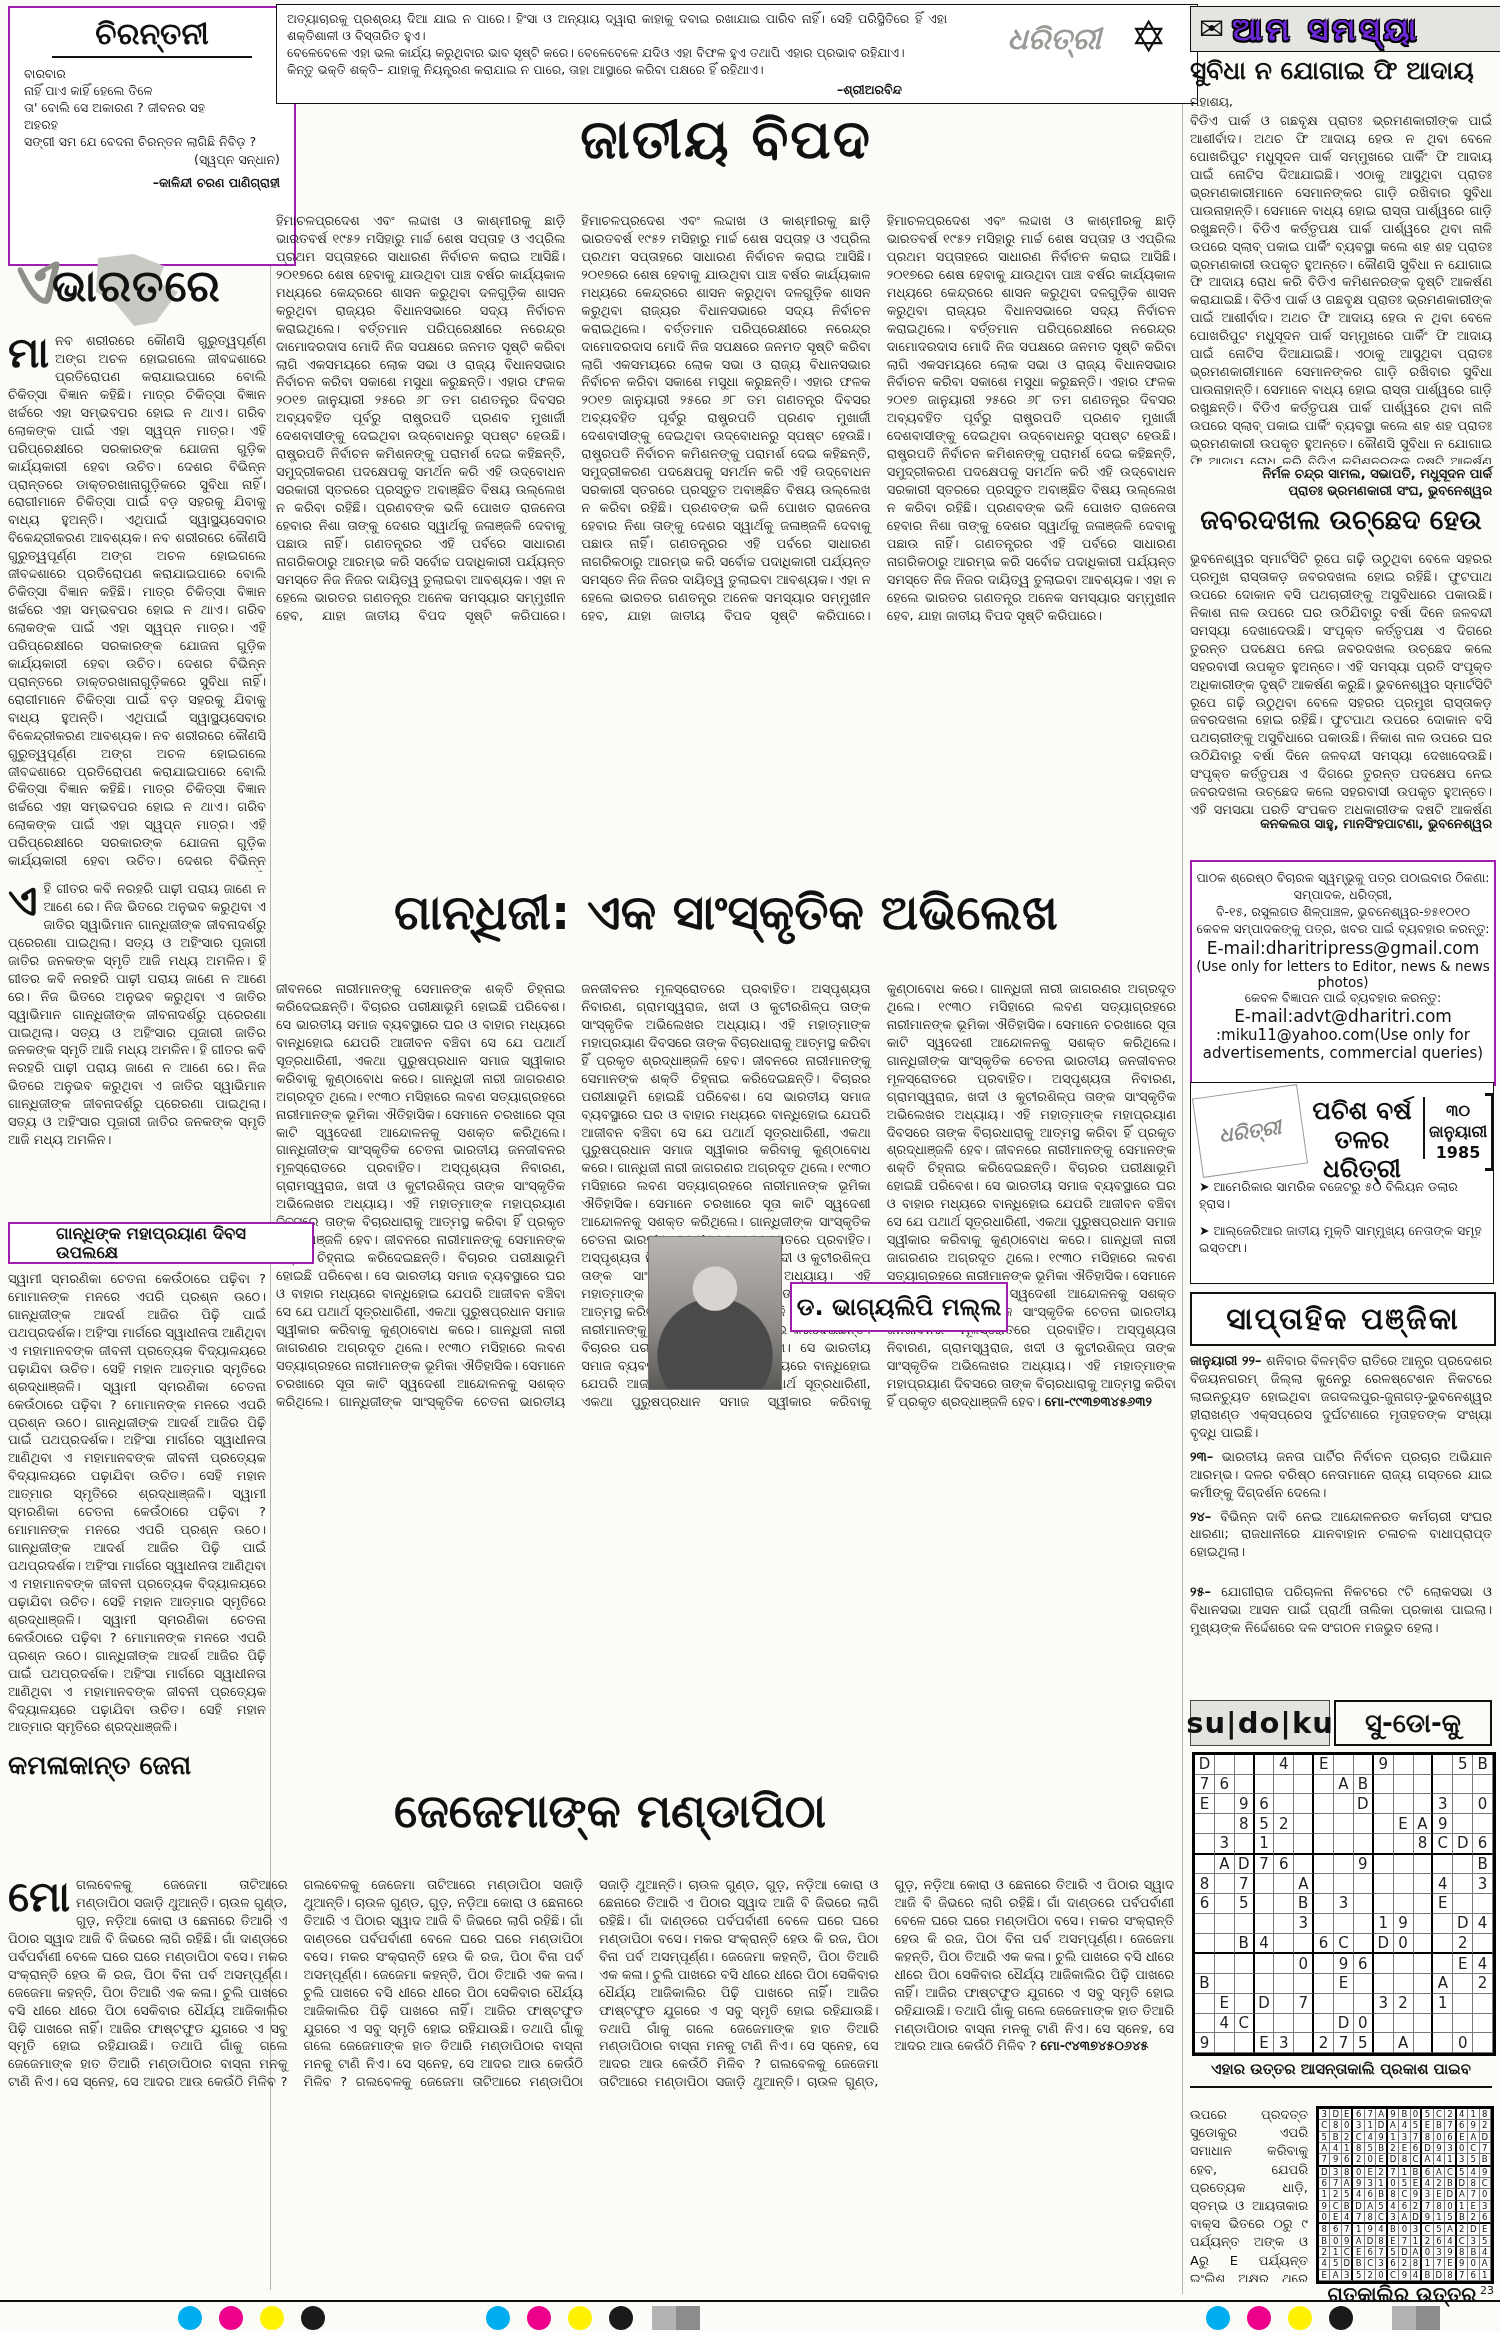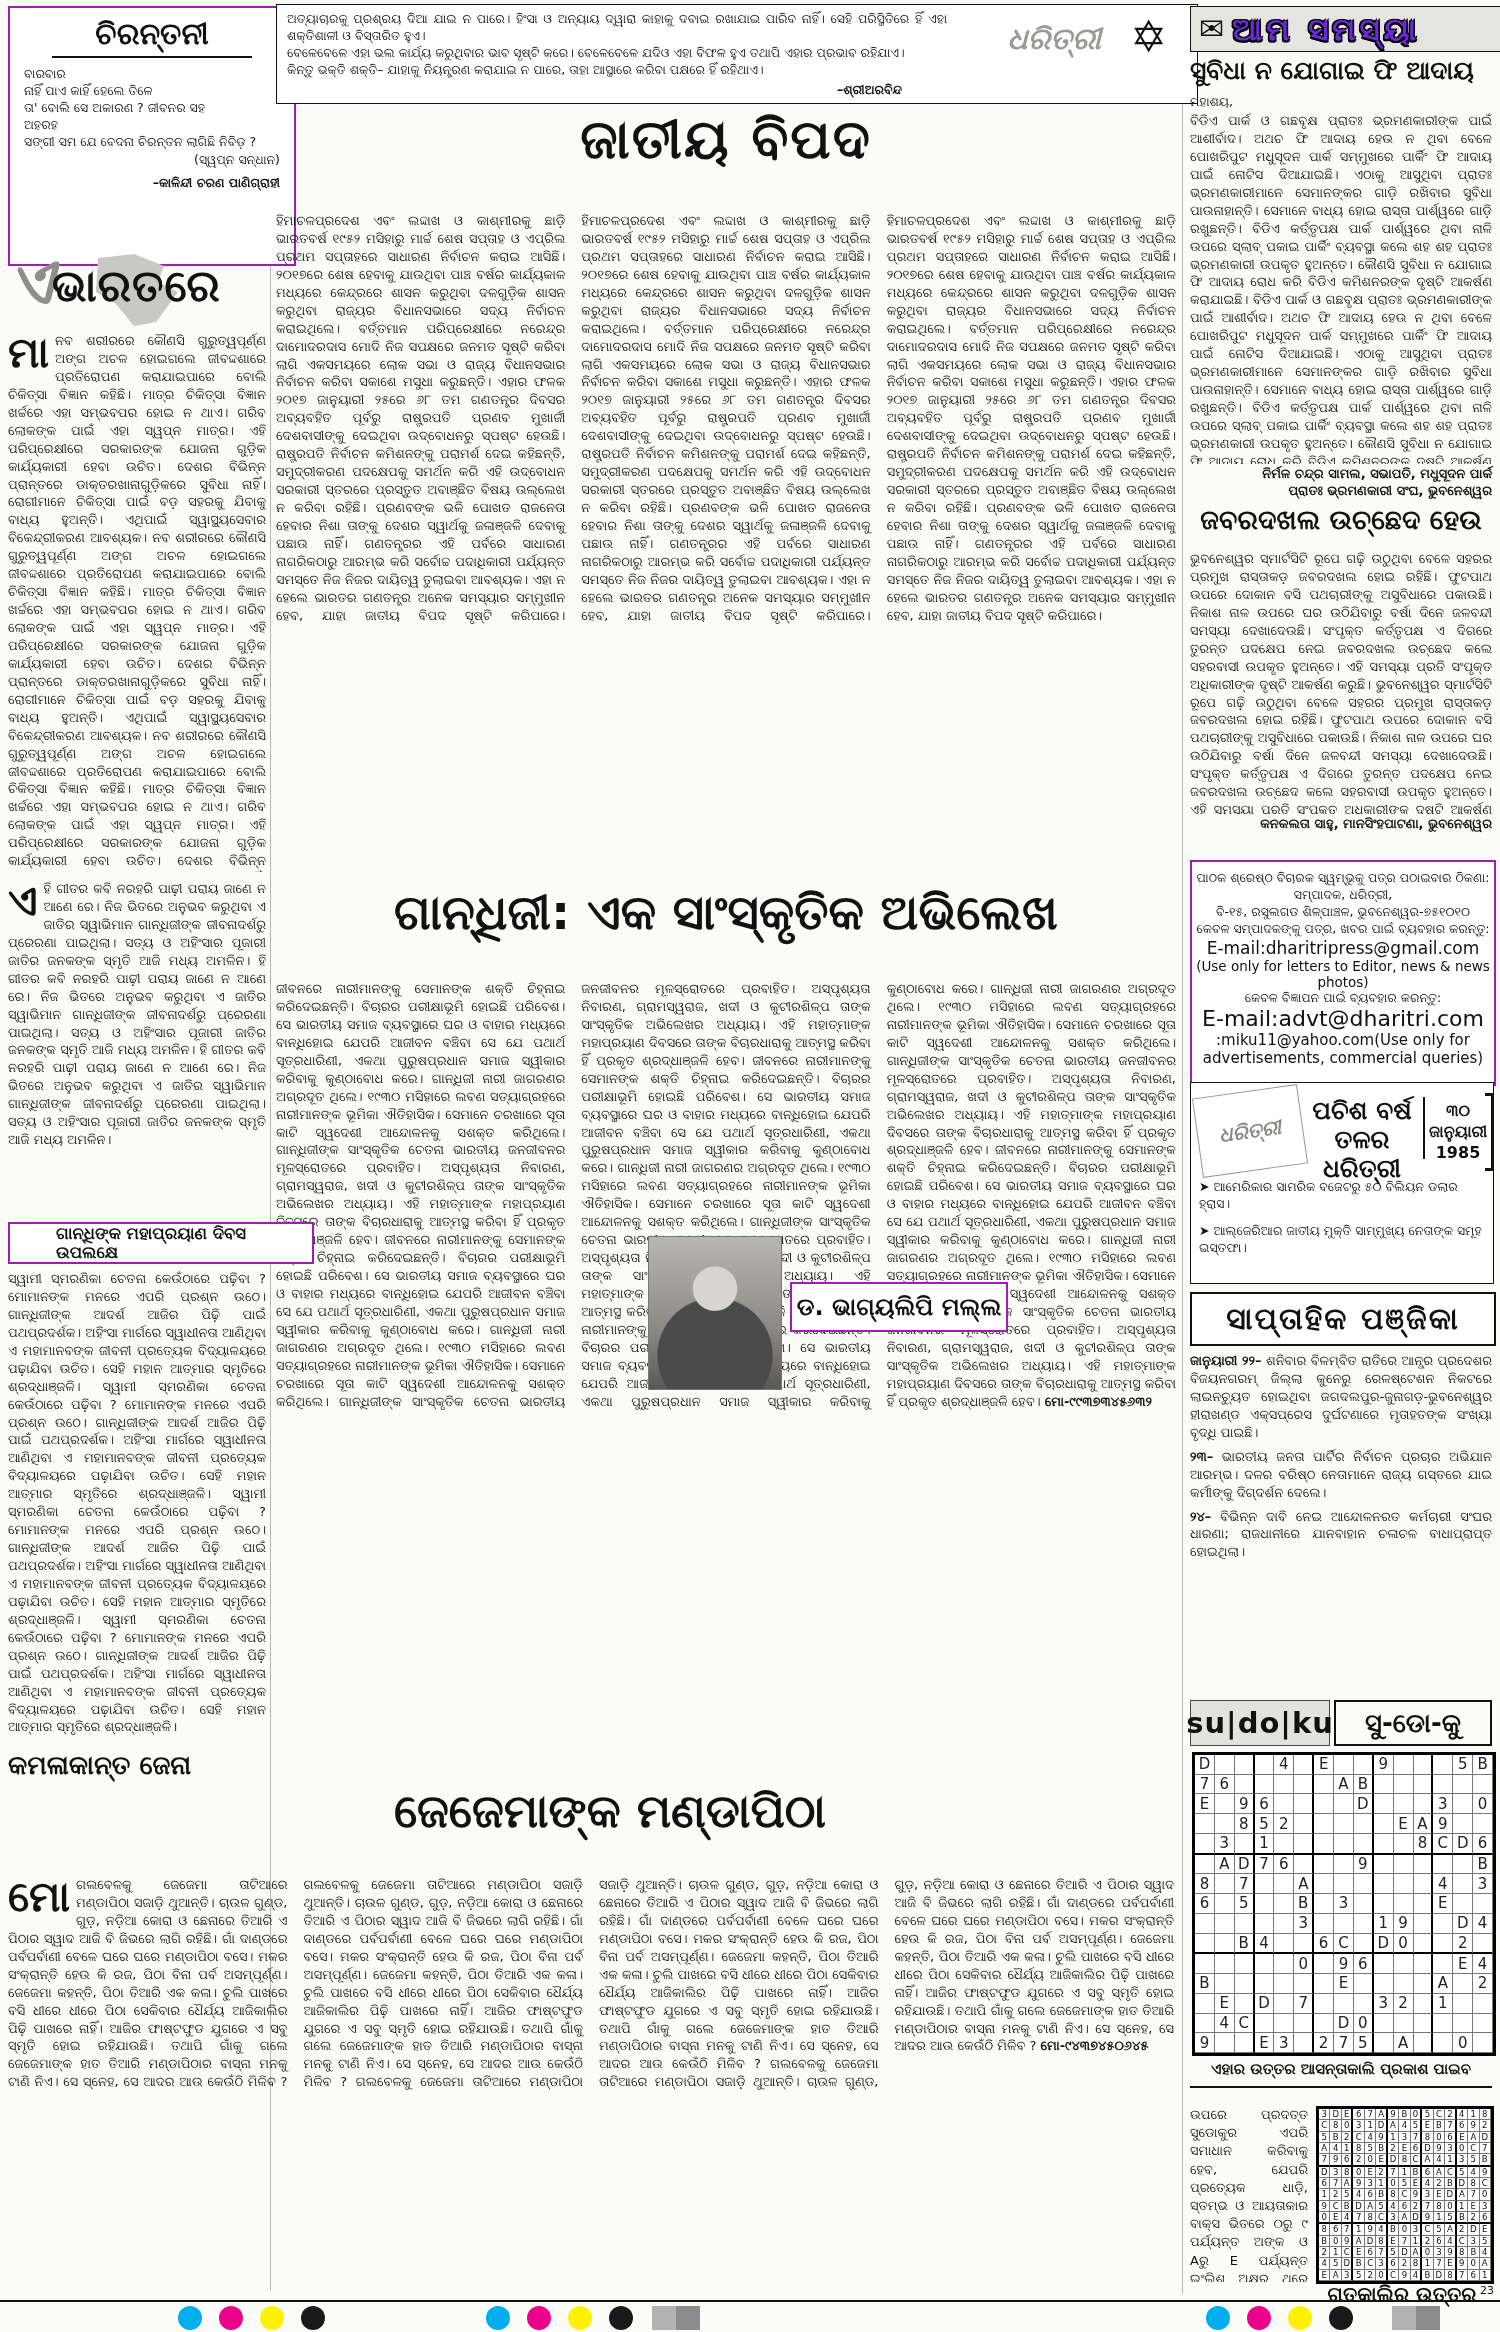--- a/index.html
+++ b/index.html
@@ -107,21 +107,21 @@
   <div class="abs sign" style="left:1190px;top:816px;width:302px;">କନକଲତା ସାହୁ, ମାନସିଂହପାଟଣା, ଭୁବନେଶ୍ୱର</div>
 
   <div class="abs boxed" style="left:1190px;top:860px;width:302px;height:214px;text-align:center;padding-top:8px;">
     <div class="small">ପାଠକ ଶ୍ରେଷ୍ଠ ବିଚାରକ ସ୍ୱମ୍ଭୁକୁ ପତ୍ର ପଠାଇବାର ଠିକଣା:</div>
     <div class="small">ସମ୍ପାଦକ, ଧରିତ୍ରୀ,</div>
     <div class="small">ବି-୧୫, ରସୁଲଗଡ ଶିଳ୍ପାଞ୍ଚଳ, ଭୁବନେଶ୍ୱର-୭୫୧୦୧୦</div>
     <div class="small">କେବଳ ସମ୍ପାଦକଙ୍କୁ ପତ୍ର, ଖବର ପାଇଁ ବ୍ୟବହାର କରନ୍ତୁ:</div>
     <div style="font-size:17px;">E-mail:dharitripress@gmail.com</div>
     <div style="font-size:13.5px;">(Use only for letters to Editor, news &amp; news photos)</div>
     <div class="small">କେବଳ ବିଜ୍ଞାପନ ପାଇଁ ବ୍ୟବହାର କରନ୍ତୁ:</div>
-    <div style="font-size:22px;">E-mail:advt@dharitri.com</div>
+    <div style="font-size:17px;">E-mail:advt@dharitri.com</div>
     <div style="font-size:15px;">:miku11@yahoo.com(Use only for</div>
     <div style="font-size:15px;">advertisements, commercial queries)</div>
   </div>
 
   <div class="abs" style="left:1190px;top:1082px;width:302px;height:200px;border:1px solid #111;background:#fff;">
     <div style="position:absolute;left:6px;top:8px;width:104px;height:78px;background:repeating-linear-gradient(45deg,#cfcfca 0 6px,#dedeb 6px 12px),#d6d6d1;border:1px solid #999;display:flex;align-items:center;justify-content:center;transform:rotate(-8deg);font-size:20px;font-weight:bold;color:#8a8a86;font-style:italic;">ଧରିତ୍ରୀ</div>
     <div style="position:absolute;left:116px;top:14px;width:110px;text-align:center;font-weight:bold;font-size:25px;line-height:1.15;">
       <div>ପଚିଶ ବର୍ଷ</div>
       <div>ତଳର ଧରିତ୍ରୀ</div>
     </div>
@@ -139,20 +139,21 @@
       <span>➤</span>
       <span>ଆଲ୍‌ଜେରିଆର ଜାତୀୟ ମୁକ୍ତି ସାମ୍ମୁଖ୍ୟ ନେତାଙ୍କ ସମୂହ ଇସ୍ତଫା।</span>
     </div>
   </div>
 
   <div class="abs" style="left:1190px;top:1292px;width:302px;height:50px;border:2.5px solid #111;background:#fff;display:flex;align-items:center;justify-content:center;font-size:30px;font-weight:bold;letter-spacing:2px;">ସାପ୍ତାହିକ ପଞ୍ଜିକା</div>
   <div class="abs body-text just" style="left:1190px;top:1352px;width:302px;height:338px;">
     <p style="margin:0 0 6px 0;"><b>ଜାନୁୟାରୀ ୨୨–</b> <span>ଶନିବାର ବିଳମ୍ବିତ ରାତିରେ ଆନ୍ଧ୍ର ପ୍ରଦେଶର ବିଜୟନଗରମ୍ ଜିଲ୍ଲା କୁନେରୁ ରେଳଷ୍ଟେଶନ ନିକଟରେ ଲାଇନଚ୍ୟୁତ ହୋଇଥିବା ଜଗଦଲପୁର-ଜୁନାଗଡ଼-ଭୁବନେଶ୍ୱର ହୀରାଖଣ୍ଡ ଏକ୍ସପ୍ରେସ ଦୁର୍ଘଟଣାରେ ମୃତାହତଙ୍କ ସଂଖ୍ୟା ବୃଦ୍ଧି ପାଇଛି।</span></p>
     <p style="margin:0 0 6px 0;"><b>୨୩–</b> <span>ଭାରତୀୟ ଜନତା ପାର୍ଟିର ନିର୍ବାଚନ ପ୍ରଚାର ଅଭିଯାନ ଆରମ୍ଭ। ଦଳର ବରିଷ୍ଠ ନେତାମାନେ ରାଜ୍ୟ ଗସ୍ତରେ ଯାଇ କର୍ମୀଙ୍କୁ ଦିଗ୍‌ଦର୍ଶନ ଦେଲେ।</span></p>
     <p style="margin:0 0 22px 0;"><b>୨୪–</b> <span>ବିଭିନ୍ନ ଦାବି ନେଇ ଆନ୍ଦୋଳନରତ କର୍ମଚାରୀ ସଂଘର ଧାରଣା; ରାଜଧାନୀରେ ଯାନବାହାନ ଚଳାଚଳ ବାଧାପ୍ରାପ୍ତ ହୋଇଥିଲା।</span></p>
+    <p style="margin:0;"><b>୨୫–</b> <span>ଯୋଗୀରାଜ ପରିଚାଳନା ନିକଟରେ ୯ଟି ଲୋକସଭା ଓ ବିଧାନସଭା ଆସନ ପାଇଁ ପ୍ରାର୍ଥୀ ତାଲିକା ପ୍ରକାଶ ପାଇଲା। ମୁଖ୍ୟଙ୍କ ନିର୍ଦ୍ଦେଶରେ ଦଳ ସଂଗଠନ ମଜଭୁତ ହେଲା।</span></p>
   </div>
 
   <div class="abs" style="left:1190px;top:1700px;width:302px;height:46px;display:flex;">
     <div style="width:138px;background:#e2e2de;border:1px solid #444;display:flex;align-items:center;justify-content:center;font-size:29px;font-weight:bold;letter-spacing:1px;">su|do|ku</div>
     <div style="flex:1;border:2px solid #111;margin-left:4px;display:flex;align-items:center;justify-content:center;font-size:26px;font-weight:bold;">ସୁ-ଡୋ-କୁ</div>
   </div>
   <div id="sudoku-grid" class="abs sgrid" style="left: 1192px; top: 1752px; width: 298px; height: 298px; display: grid; grid-template-columns: repeat(15, 1fr);">
       <div class="scell">D</div>
       <div class="scell"></div>
       <div class="scell br"></div>

